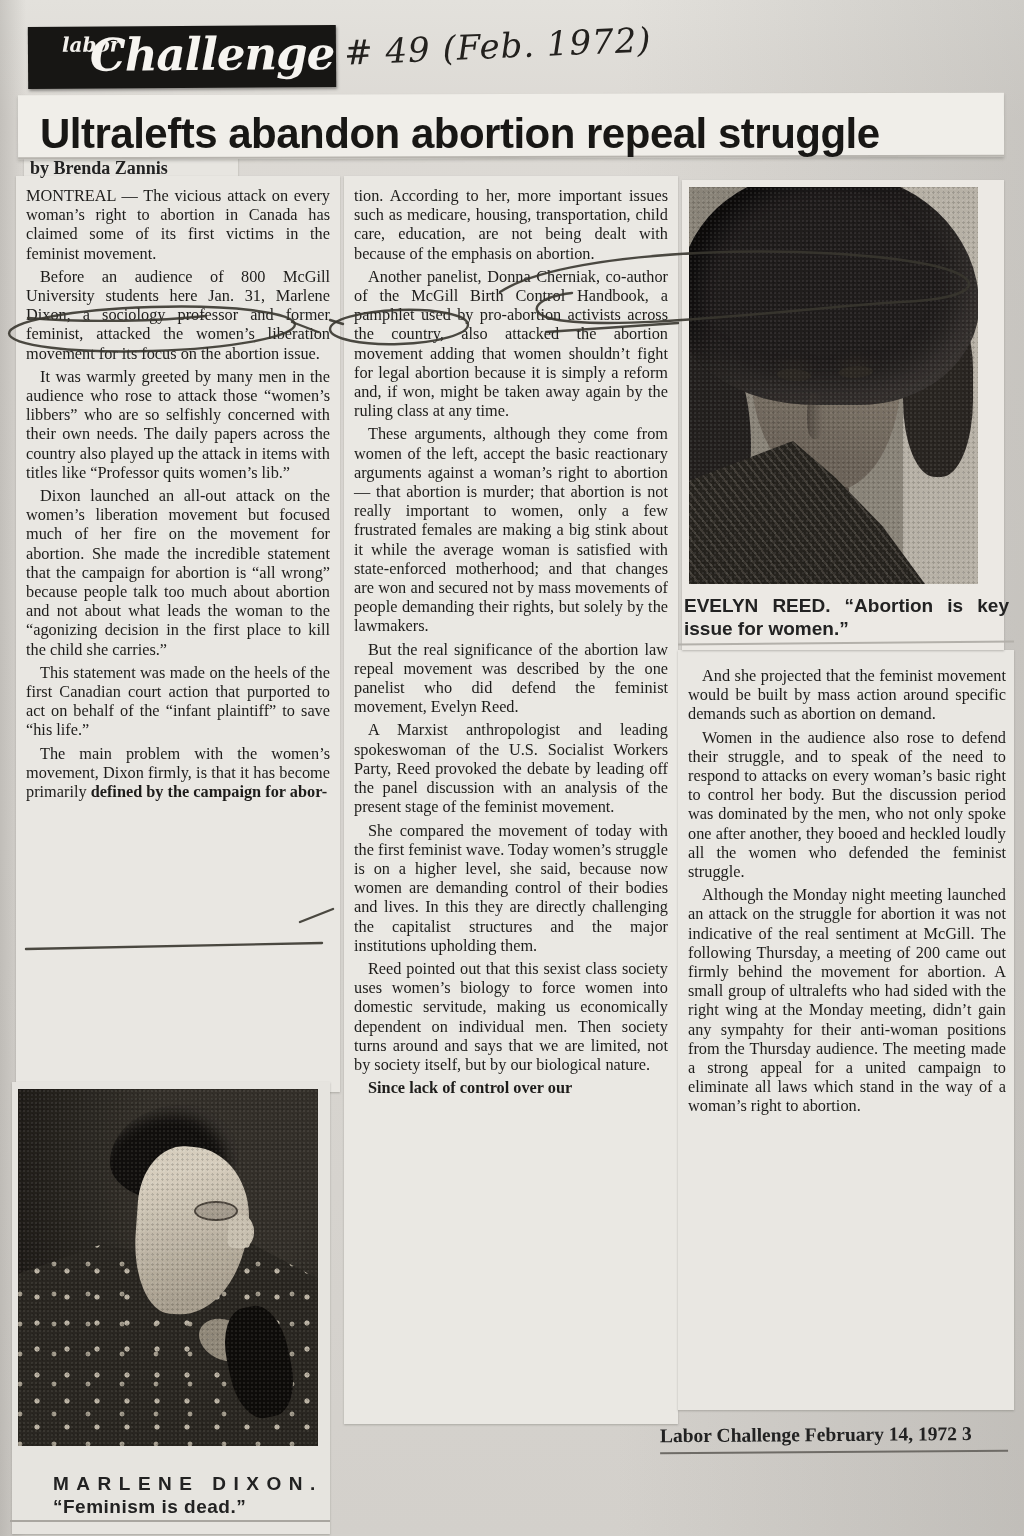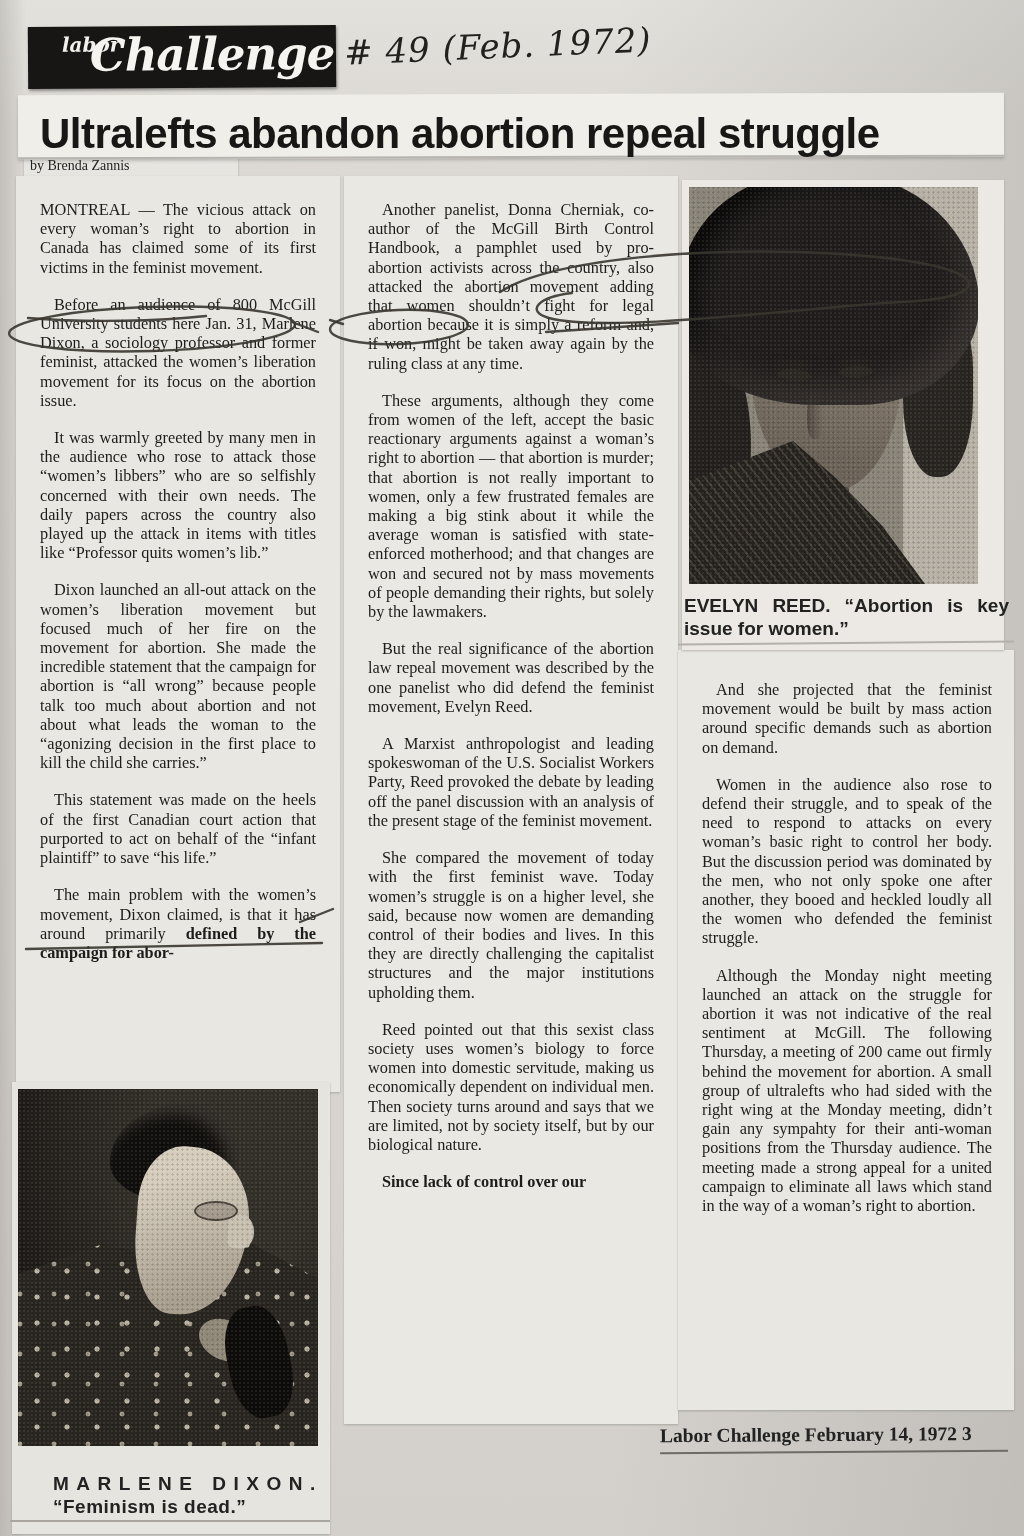--- a/index.html
+++ b/index.html
@@ -26,25 +26,25 @@
     box-shadow:1px 2px 3px rgba(60,58,55,.5);transform:rotate(-0.4deg);}
   .m-labor{position:absolute;left:34px;top:6px;font-family:"DejaVu Serif",serif;font-style:italic;
     font-weight:bold;font-size:20px;color:#f3f1ed;}
   .m-chal{position:absolute;left:62px;top:2px;font-family:"DejaVu Serif",serif;font-style:italic;
     font-weight:bold;font-size:45px;color:#f6f4f0;letter-spacing:-1px;}
   .handnote{position:absolute;left:344px;top:26px;font-family:"DejaVu Serif",serif;font-style:italic;
     font-size:34px;color:#23211e;transform:rotate(-2.5deg);letter-spacing:1px;white-space:nowrap;}
 
   h1.headline{position:absolute;left:28px;top:98px;margin:12px;width:980px;white-space:nowrap;
     font-family:"Liberation Sans",sans-serif;font-weight:bold;font-size:42px;letter-spacing:-0.5px;color:#181715;}
-  .byline{position:absolute;left:30px;top:158px;font-weight:normal;font-size:14px;color:#222;}
+  .byline{position:absolute;left:30px;top:158px;font-weight:bold;font-size:18px;color:#222;}
 
   
   .col{position:absolute;font-size:16.3px;line-height:19.2px;text-align:justify;color:#1d1c1a;}
-  .col p{margin:18px;text-indent:14px;}
+  .col p{margin:4px;text-indent:14px;}
   .col p.first{text-indent:0;}
   .col .bold{font-weight:bold;}
   .col1{left:22px;top:182px;width:312px;}
   .col2{left:350px;top:182px;width:322px;}
   .col3{left:684px;top:662px;width:326px;}
 
   
   .caption{position:absolute;font-family:"Liberation Sans",sans-serif;font-weight:bold;
     font-size:19px;line-height:23px;color:#222;text-align:justify;}
   .reed-cap{left:684px;top:594px;width:325px;}
@@ -133,24 +133,25 @@
 
   <h1 class="headline">Ultralefts abandon abortion repeal struggle</h1>
   <div class="byline">by Brenda Zannis</div>
 
   <section class="col col1">
     <p class="first">MONTREAL — The vicious attack on every woman’s right to abortion in Canada has claimed some of its first victims in the feminist movement.</p>
     <p>Before an audience of 800 McGill University students here Jan. 31, Marlene Dixon, a sociology professor and former feminist, attacked the women’s liberation movement for its focus on the abortion issue.</p>
     <p>It was warmly greeted by many men in the audience who rose to attack those “women’s libbers” who are so selfishly concerned with their own needs. The daily papers across the country also played up the attack in items with titles like “Professor quits women’s lib.”</p>
     <p>Dixon launched an all-out attack on the women’s liberation movement but focused much of her fire on the movement for abortion. She made the incredible statement that the campaign for abortion is “all wrong” because people talk too much about abortion and not about what leads the woman to the “agonizing decision in the first place to kill the child she carries.”</p>
     <p>This statement was made on the heels of the first Canadian court action that purported to act on behalf of the “infant plaintiff” to save “his life.”</p>
-    <p><span>The main problem with the women’s movement, Dixon claimed, is that it has around primarily </span><span class="bold">defined by the campaign for abor-</span></p>
+    <p><span>The main problem with the women’s movement, Dixon firmly, is that it has become primarily </span><span class="bold">defined by the campaign for abor-</span></p>
   </section>
 
   <section class="col col2">
+    <p class="first">tion. According to her, more important issues such as medicare, housing, transportation, child care, education, are not being dealt with because of the emphasis on abortion.</p>
     <p>Another panelist, Donna Cherniak, co-author of the McGill Birth Control Handbook, a pamphlet used by pro-abortion activists across the country, also attacked the abortion movement adding that women shouldn’t fight for legal abortion because it is simply a reform and, if won, might be taken away again by the ruling class at any time.</p>
     <p>These arguments, although they come from women of the left, accept the basic reactionary arguments against a woman’s right to abortion — that abortion is murder; that abortion is not really important to women, only a few frustrated females are making a big stink about it while the average woman is satisfied with state-enforced motherhood; and that changes are won and secured not by mass movements of people demanding their rights, but solely by the lawmakers.</p>
     <p>But the real significance of the abortion law repeal movement was described by the one panelist who did defend the feminist movement, Evelyn Reed.</p>
     <p>A Marxist anthropologist and leading spokeswoman of the U.S. Socialist Workers Party, Reed provoked the debate by leading off the panel discussion with an analysis of the present stage of the feminist movement.</p>
     <p>She compared the movement of today with the first feminist wave. Today women’s struggle is on a higher level, she said, because now women are demanding control of their bodies and lives. In this they are directly challenging the capitalist structures and the major institutions upholding them.</p>
     <p>Reed pointed out that this sexist class society uses women’s biology to force women into domestic servitude, making us economically dependent on individual men. Then society turns around and says that we are limited, not by society itself, but by our biological nature.</p>
     <p class="bold">Since lack of control over our</p>
   </section>
 
   <section class="col col3">

